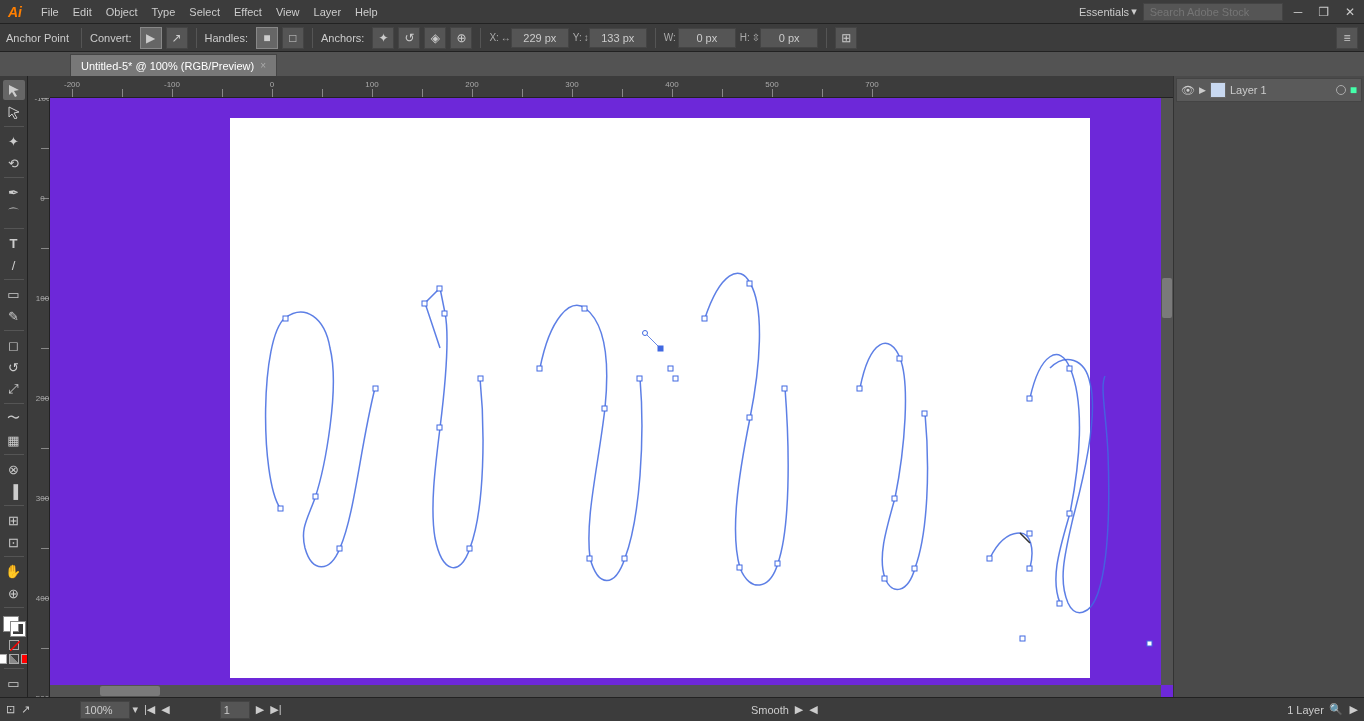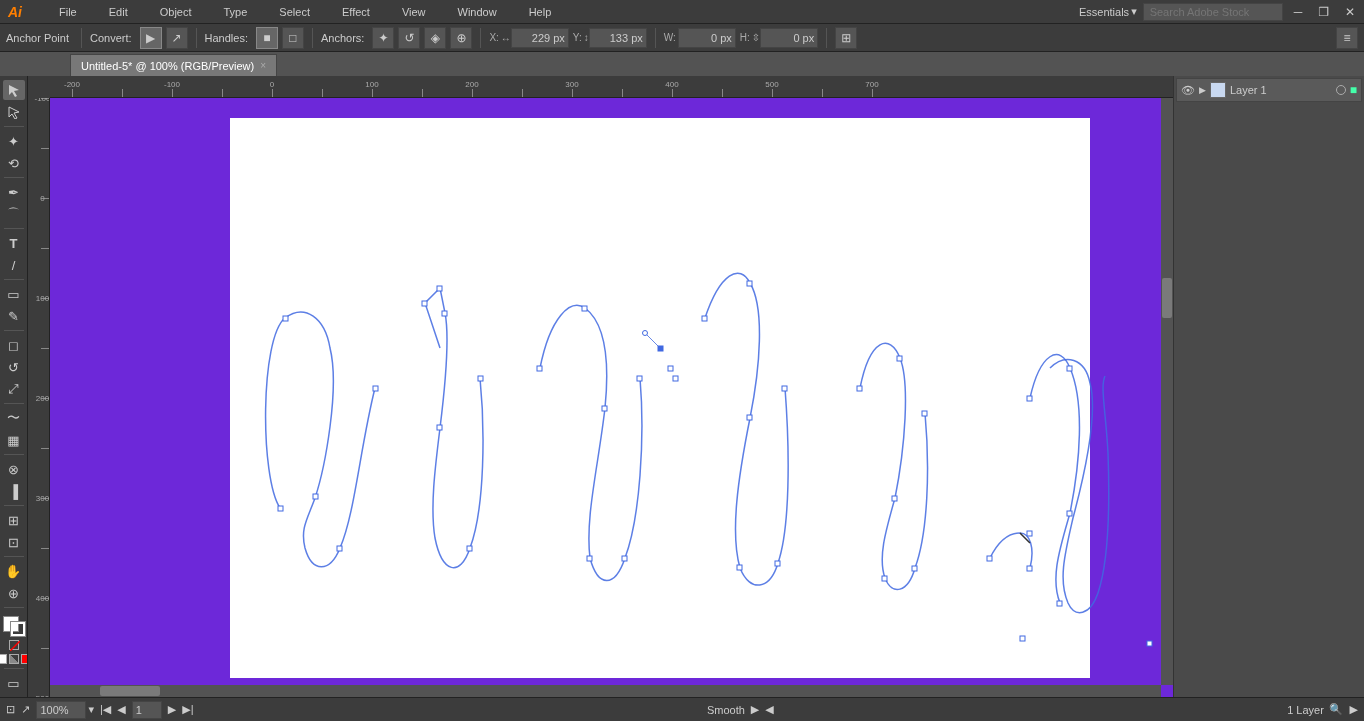--- a/index.html
+++ b/index.html
@@ -5,21 +5,21 @@
     * { margin: 0; padding: 0; box-sizing: border-box; }
     body { background: #535353; font-family: Arial, sans-serif; font-size: 11px; color: #ccc; width: 1364px; height: 721px; overflow: hidden; }
 
     
     #menu-bar {
       background: #3c3c3c;
       height: 24px;
       display: flex;
       align-items: center;
       padding: 0 4px;
-      gap: 18px;
+      gap: 0;
       border-bottom: 1px solid #222;
     }
     #menu-bar .app-logo {
       color: #ff7f00;
       font-weight: bold;
       font-size: 14px;
       font-style: italic;
       margin-right: 8px;
       padding: 0 4px;
     }
@@ -95,21 +95,21 @@
     }
     #anchor-toolbar .coord-label { color: #aaa; font-size: 10px; }
     #anchor-toolbar .coord-input {
       background: #555;
       border: 1px solid #444;
       color: #ccc;
       font-size: 11px;
       width: 58px;
       height: 20px;
       padding: 0 3px;
-      text-align: right;
+      text-align: center;
     }
 
     
     #tab-bar {
       background: #535353;
       height: 24px;
       display: flex;
       align-items: flex-end;
       padding-left: 70px;
     }
@@ -327,20 +327,21 @@
       gap: 2px;
     }
     #status-bar .zoom-input {
       background: #555;
       border: 1px solid #444;
       color: #ccc;
       font-size: 11px;
       width: 50px;
       height: 18px;
       padding: 0 3px;
+      margin-left: 44px;
     }
     #status-bar .spacer { flex: 1; }
     #status-bar .status-text { color: #ccc; font-size: 11px; }
 
     
     #activate-windows {
       position: absolute;
       bottom: 30px;
       right: 230px;
       color: #aaa;
@@ -369,21 +370,21 @@
 
 <div id="menu-bar">
   <div class="app-logo">Ai</div>
   <div class="menu-item">File</div>
   <div class="menu-item">Edit</div>
   <div class="menu-item">Object</div>
   <div class="menu-item">Type</div>
   <div class="menu-item">Select</div>
   <div class="menu-item">Effect</div>
   <div class="menu-item">View</div>
-  <div class="menu-item">Window</div>
+  <div class="menu-item">Layer</div>
   <div class="menu-item">Help</div>
   <div class="spacer"></div>
   <div class="right-controls">
     <div class="essentials-btn">
       <span>Essentials</span>
       <span>▾</span>
     </div>
     <input class="search-box" type="text" placeholder="Search Adobe Stock" style="">
     <span class="win-btn">─</span>
     <span class="win-btn">❐</span>

